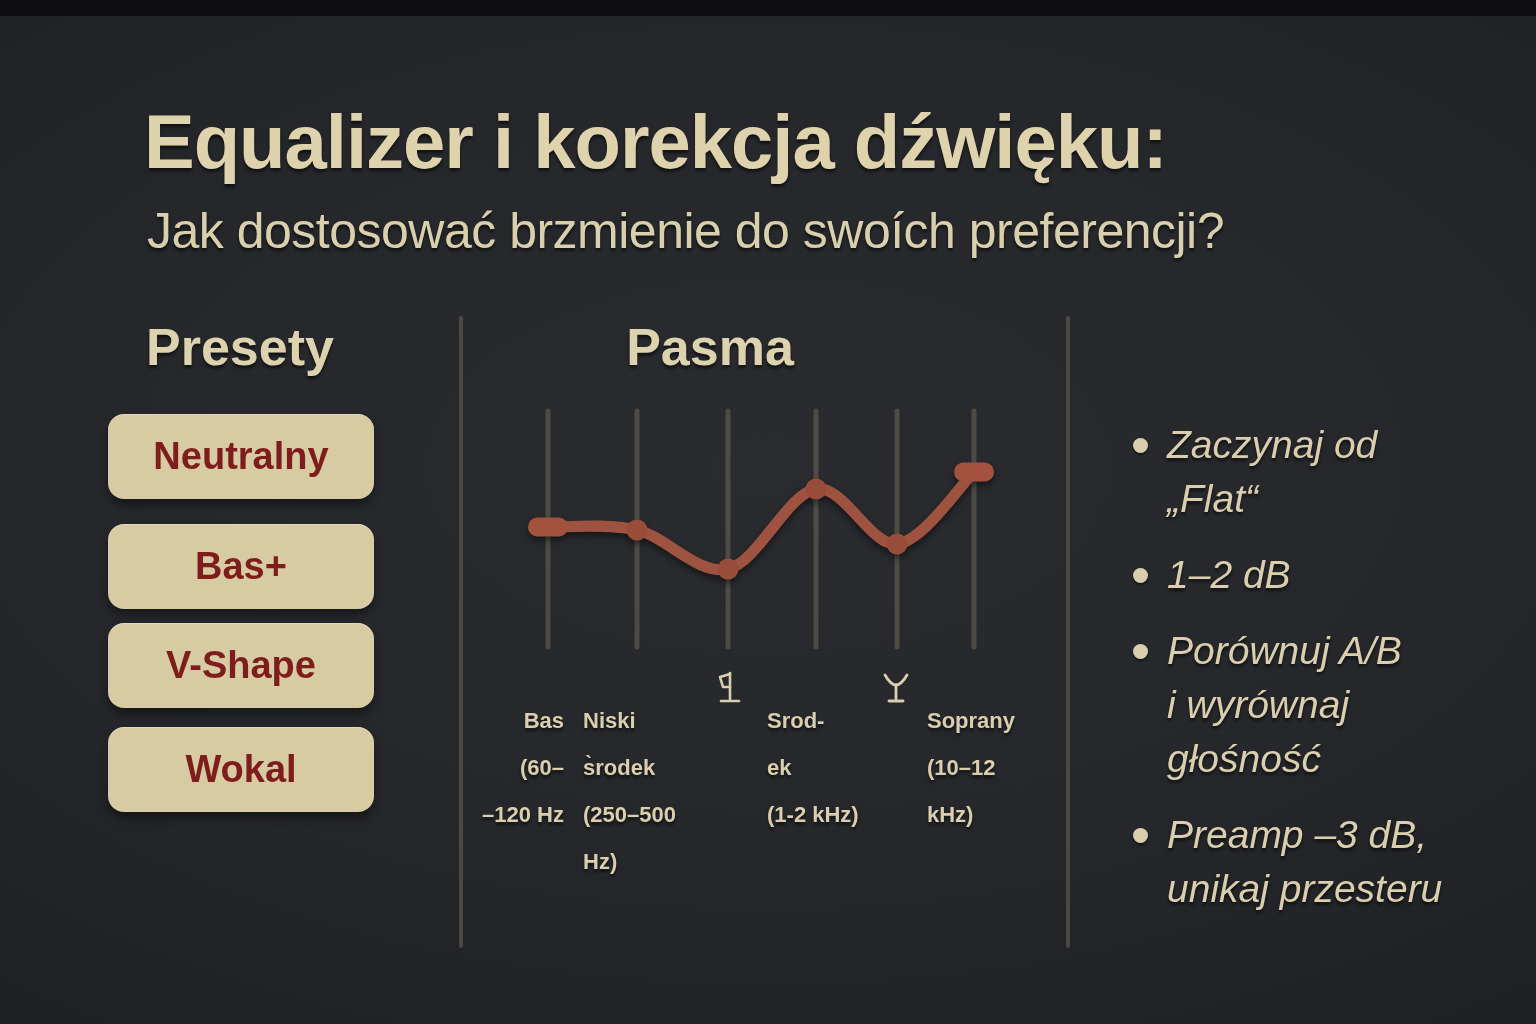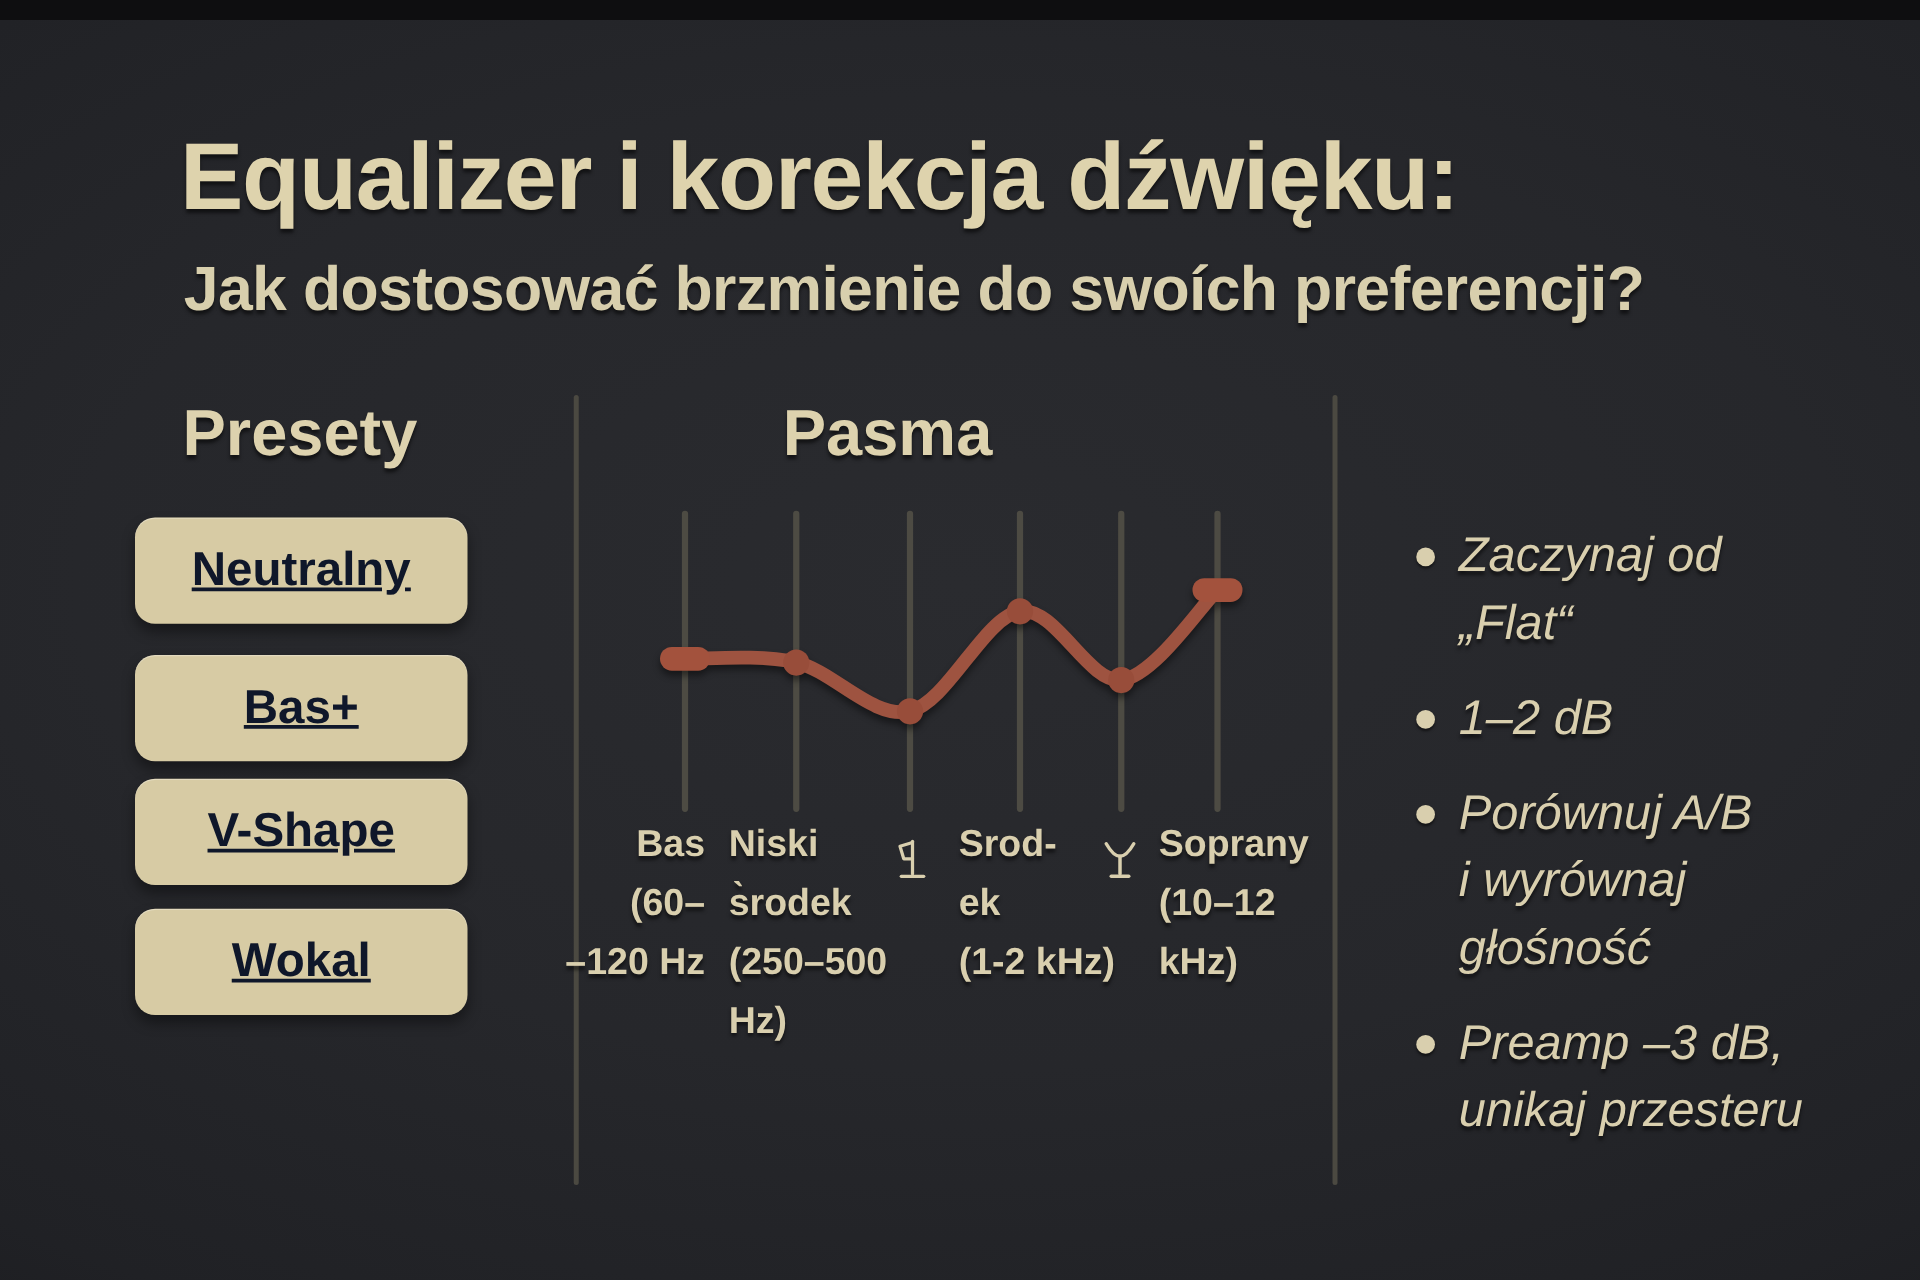--- a/index.html
+++ b/index.html
@@ -9,44 +9,44 @@
     font-family:"Liberation Sans","DejaVu Sans",sans-serif;
     color:#ddd2ae;
     margin-top:16px;
   }
   .shadowed{text-shadow:0 3px 3px rgba(0,0,0,.55);}
   .page-title{
     position:absolute;left:144px;top:82px;font-size:76px;font-weight:700;
     letter-spacing:-1px;color:#ded3ad;white-space:nowrap;
   }
   .page-subtitle{
-    position:absolute;left:147px;top:186px;font-size:50px;font-weight:700;
+    position:absolute;left:147px;top:186px;font-size:50px;font-weight:400;
     color:#d8cfad;white-space:nowrap;letter-spacing:-0.5px;text-align:right;
   }
   .col-header{
     position:absolute;top:301px;font-size:52px;font-weight:700;color:#ddd2ae;white-space:nowrap;
   }
   .hdr-presets{left:146px;}
   .hdr-pasma{left:560px;width:300px;text-align:center;}
   .hdr-kroki{left:1162px;}
   .divider{
     position:absolute;top:300px;width:4px;height:632px;border-radius:2px;background:#4b4941;
   }
   .divider-left{left:459px;}
   .divider-right{left:1066px;}
   .preset-btn{
     position:absolute;left:108px;width:266px;height:85px;border-radius:16px;
     background:#d7cba4;border:none;cursor:pointer;
     box-shadow:0 6px 10px rgba(0,0,0,.4), inset 0 1px 0 rgba(255,255,255,.3);
-    font-family:inherit;font-size:38px;font-weight:700;color:#0f172a;
-    display:flex;align-items:center;justify-content:center;text-decoration:underline;
+    font-family:inherit;font-size:38px;font-weight:700;color:#7f1d1d;
+    display:flex;align-items:center;justify-content:center;
   }
   .eq-svg{position:absolute;left:0;top:0;width:1536px;height:1024px;}
   .band{
-    position:absolute;top:636px;font-size:30px;font-weight:700;line-height:47px;
+    position:absolute;top:681px;font-size:22px;font-weight:700;line-height:47px;
     color:#d9cfae;white-space:nowrap;
   }
   .band div{white-space:nowrap;}
   .band-symbol{position:absolute;color:#d9cfae;}
   .steps{
     position:absolute;left:1133px;top:402px;width:360px;
     list-style:none;margin:0;padding:0;
   }
   .steps li{
     position:relative;padding-left:34px;margin-bottom:22px;

